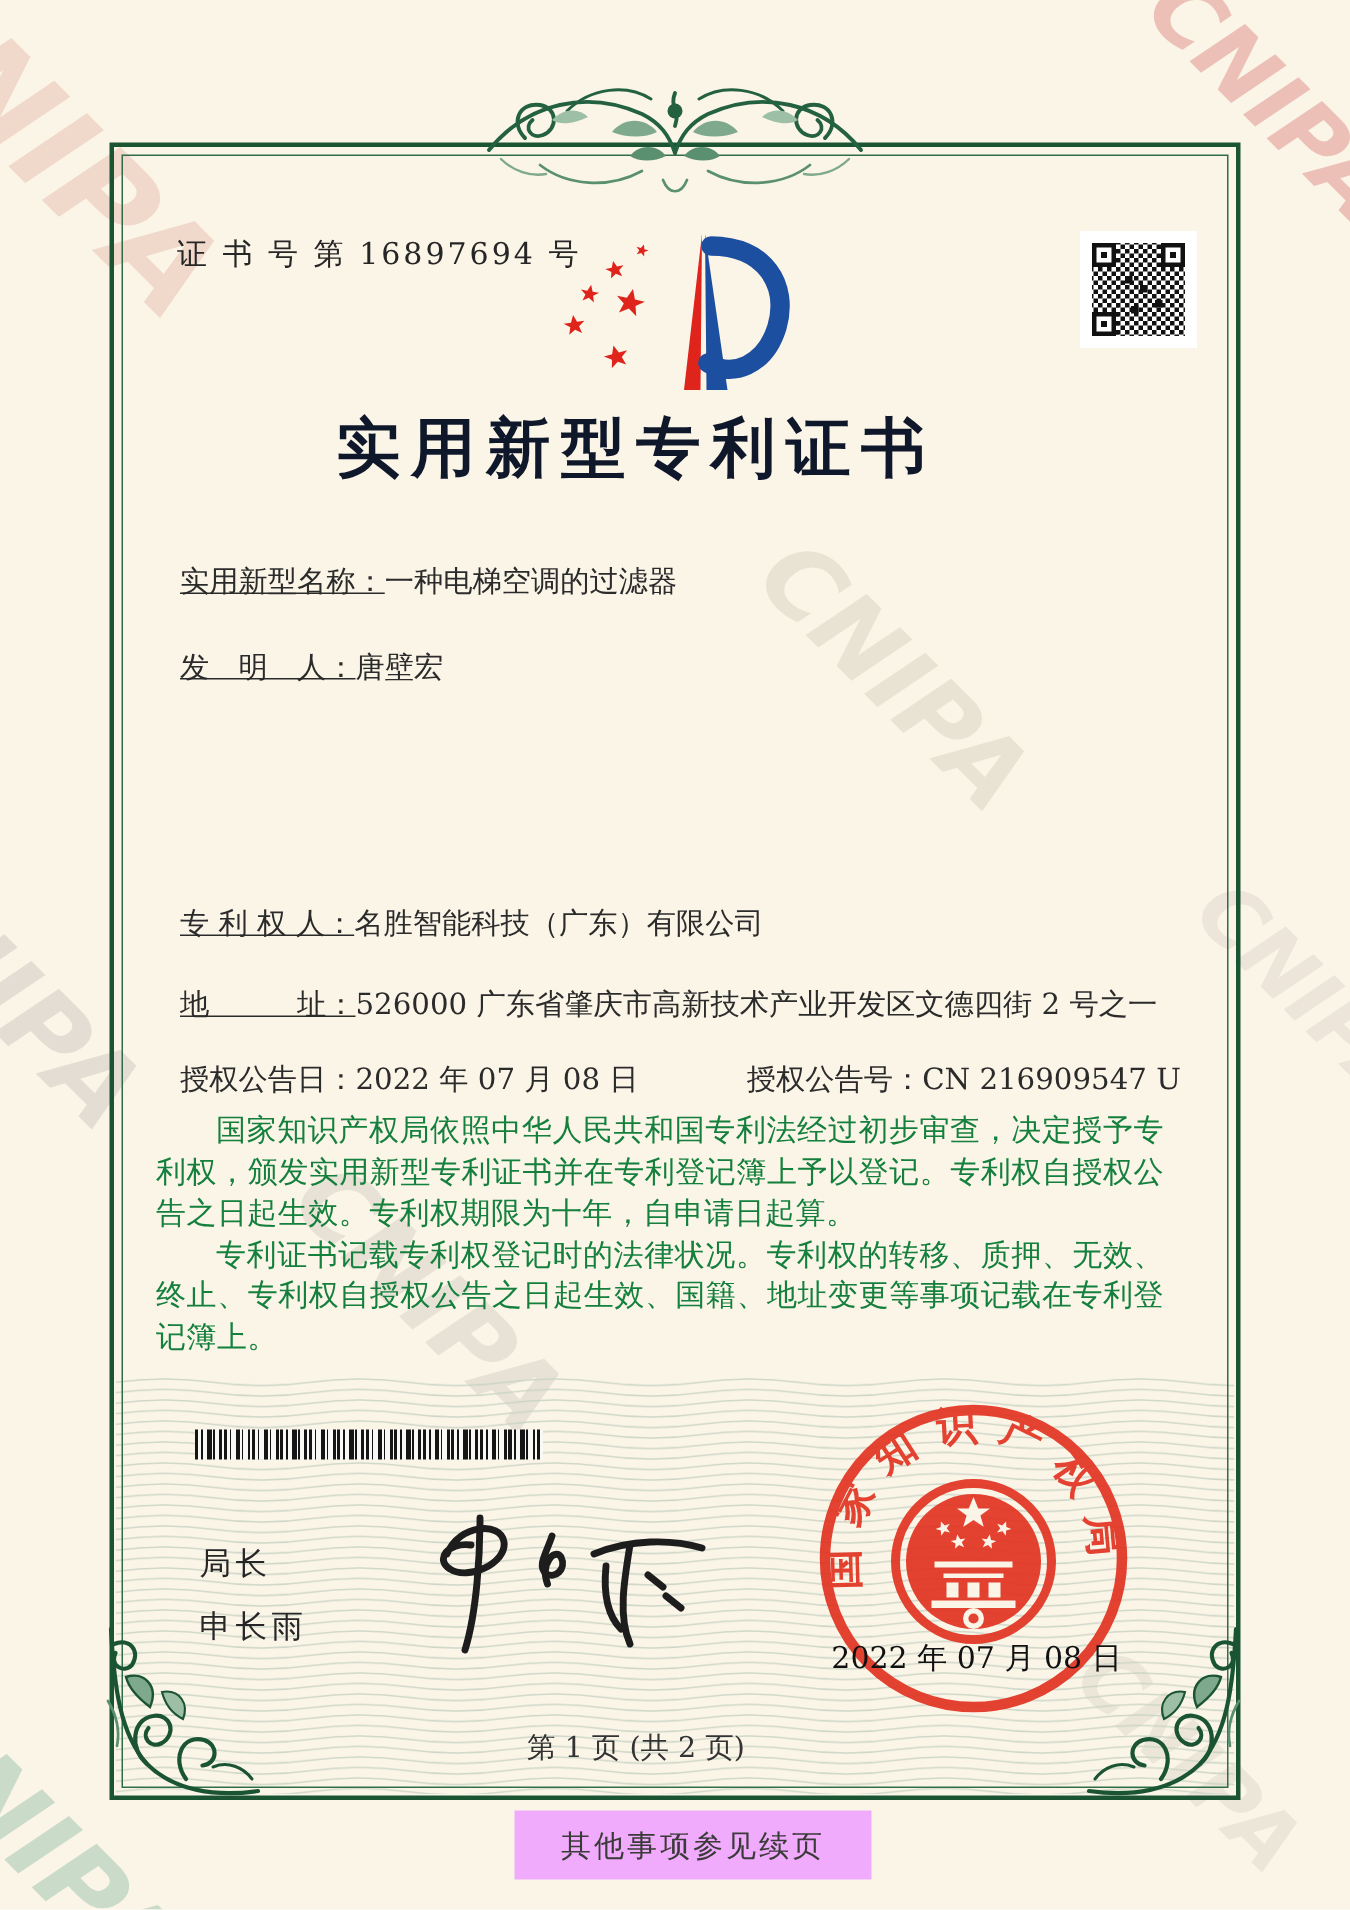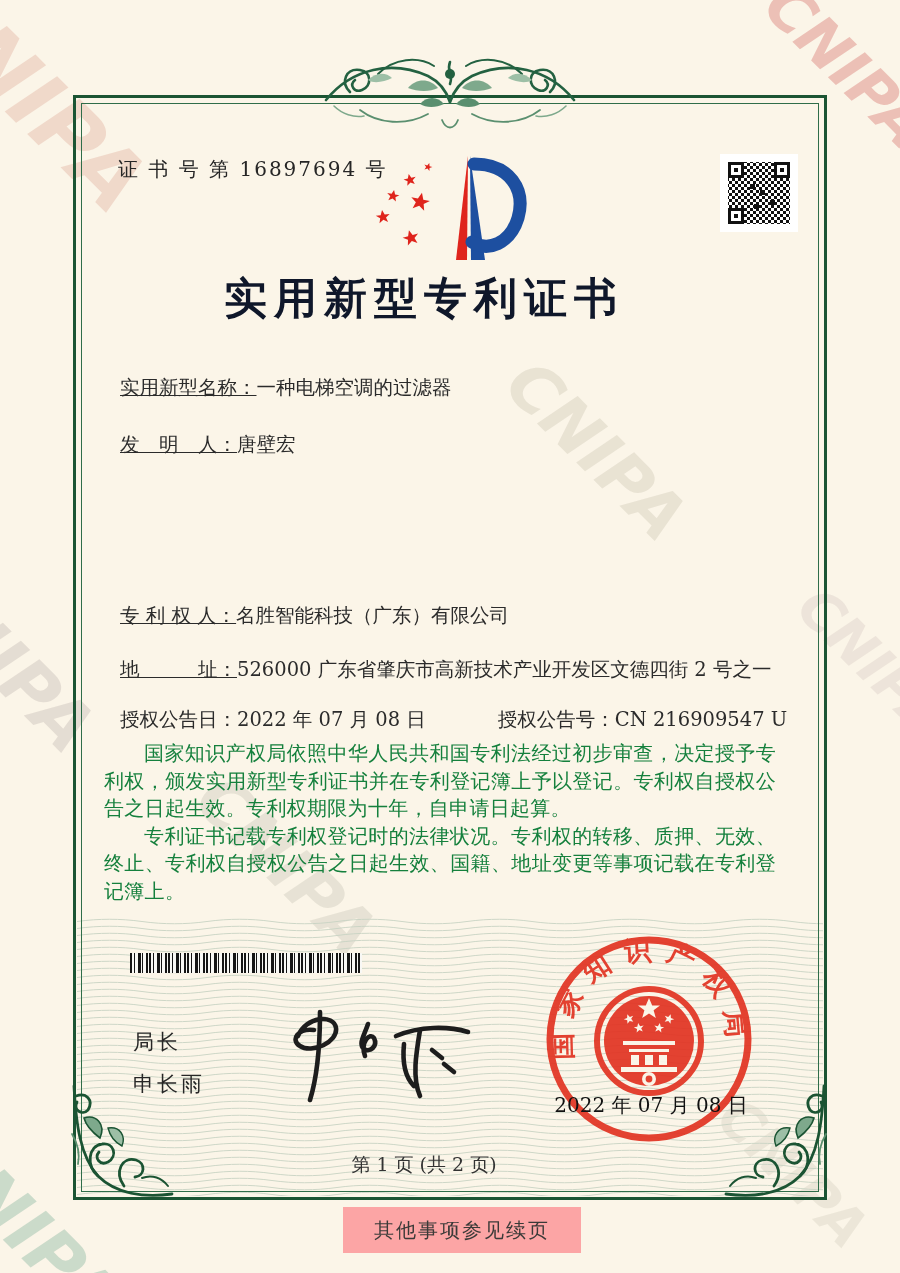--- a/index.html
+++ b/index.html
@@ -54,21 +54,21 @@
       #f8f8f5 13px 16px,#151515 16px 18px,#f8f8f5 18px 19px);}
   .director-title{position:absolute;left:133px;top:1028px;font-size:21px;letter-spacing:3px;}
   .director-name{position:absolute;left:133px;top:1070px;font-size:21px;letter-spacing:3px;}
   .signature{position:absolute;left:268px;top:1002px;}
   .seal{position:absolute;left:543px;top:935px;z-index:6;}
   .seal-date{position:absolute;left:535px;top:1092px;width:232px;text-align:center;
     font-size:20px;color:#111;z-index:7;white-space:pre;}
   .page-num{position:absolute;left:0;right:0;top:1152px;text-align:center;
     font-size:19px;color:#333;}
   .cont-box{position:absolute;left:343px;top:1207px;width:238px;height:46px;
-    background:#fca5a5;z-index:6;text-align:center;line-height:46px;font-size:20px;
+    background:#f0abfc;z-index:6;text-align:center;line-height:46px;font-size:20px;
     letter-spacing:2px;color:#3a3a38;}
   .seal-ring-text{font-size:27px;font-weight:bold;letter-spacing:13px;fill:#e23322;
     font-family:"DejaVu Serif","Liberation Serif",serif;}
 </style>
 </head>
 <body>
 
 <div class="page">
 
   <div class="wm wm-tl">CNIPA</div>

